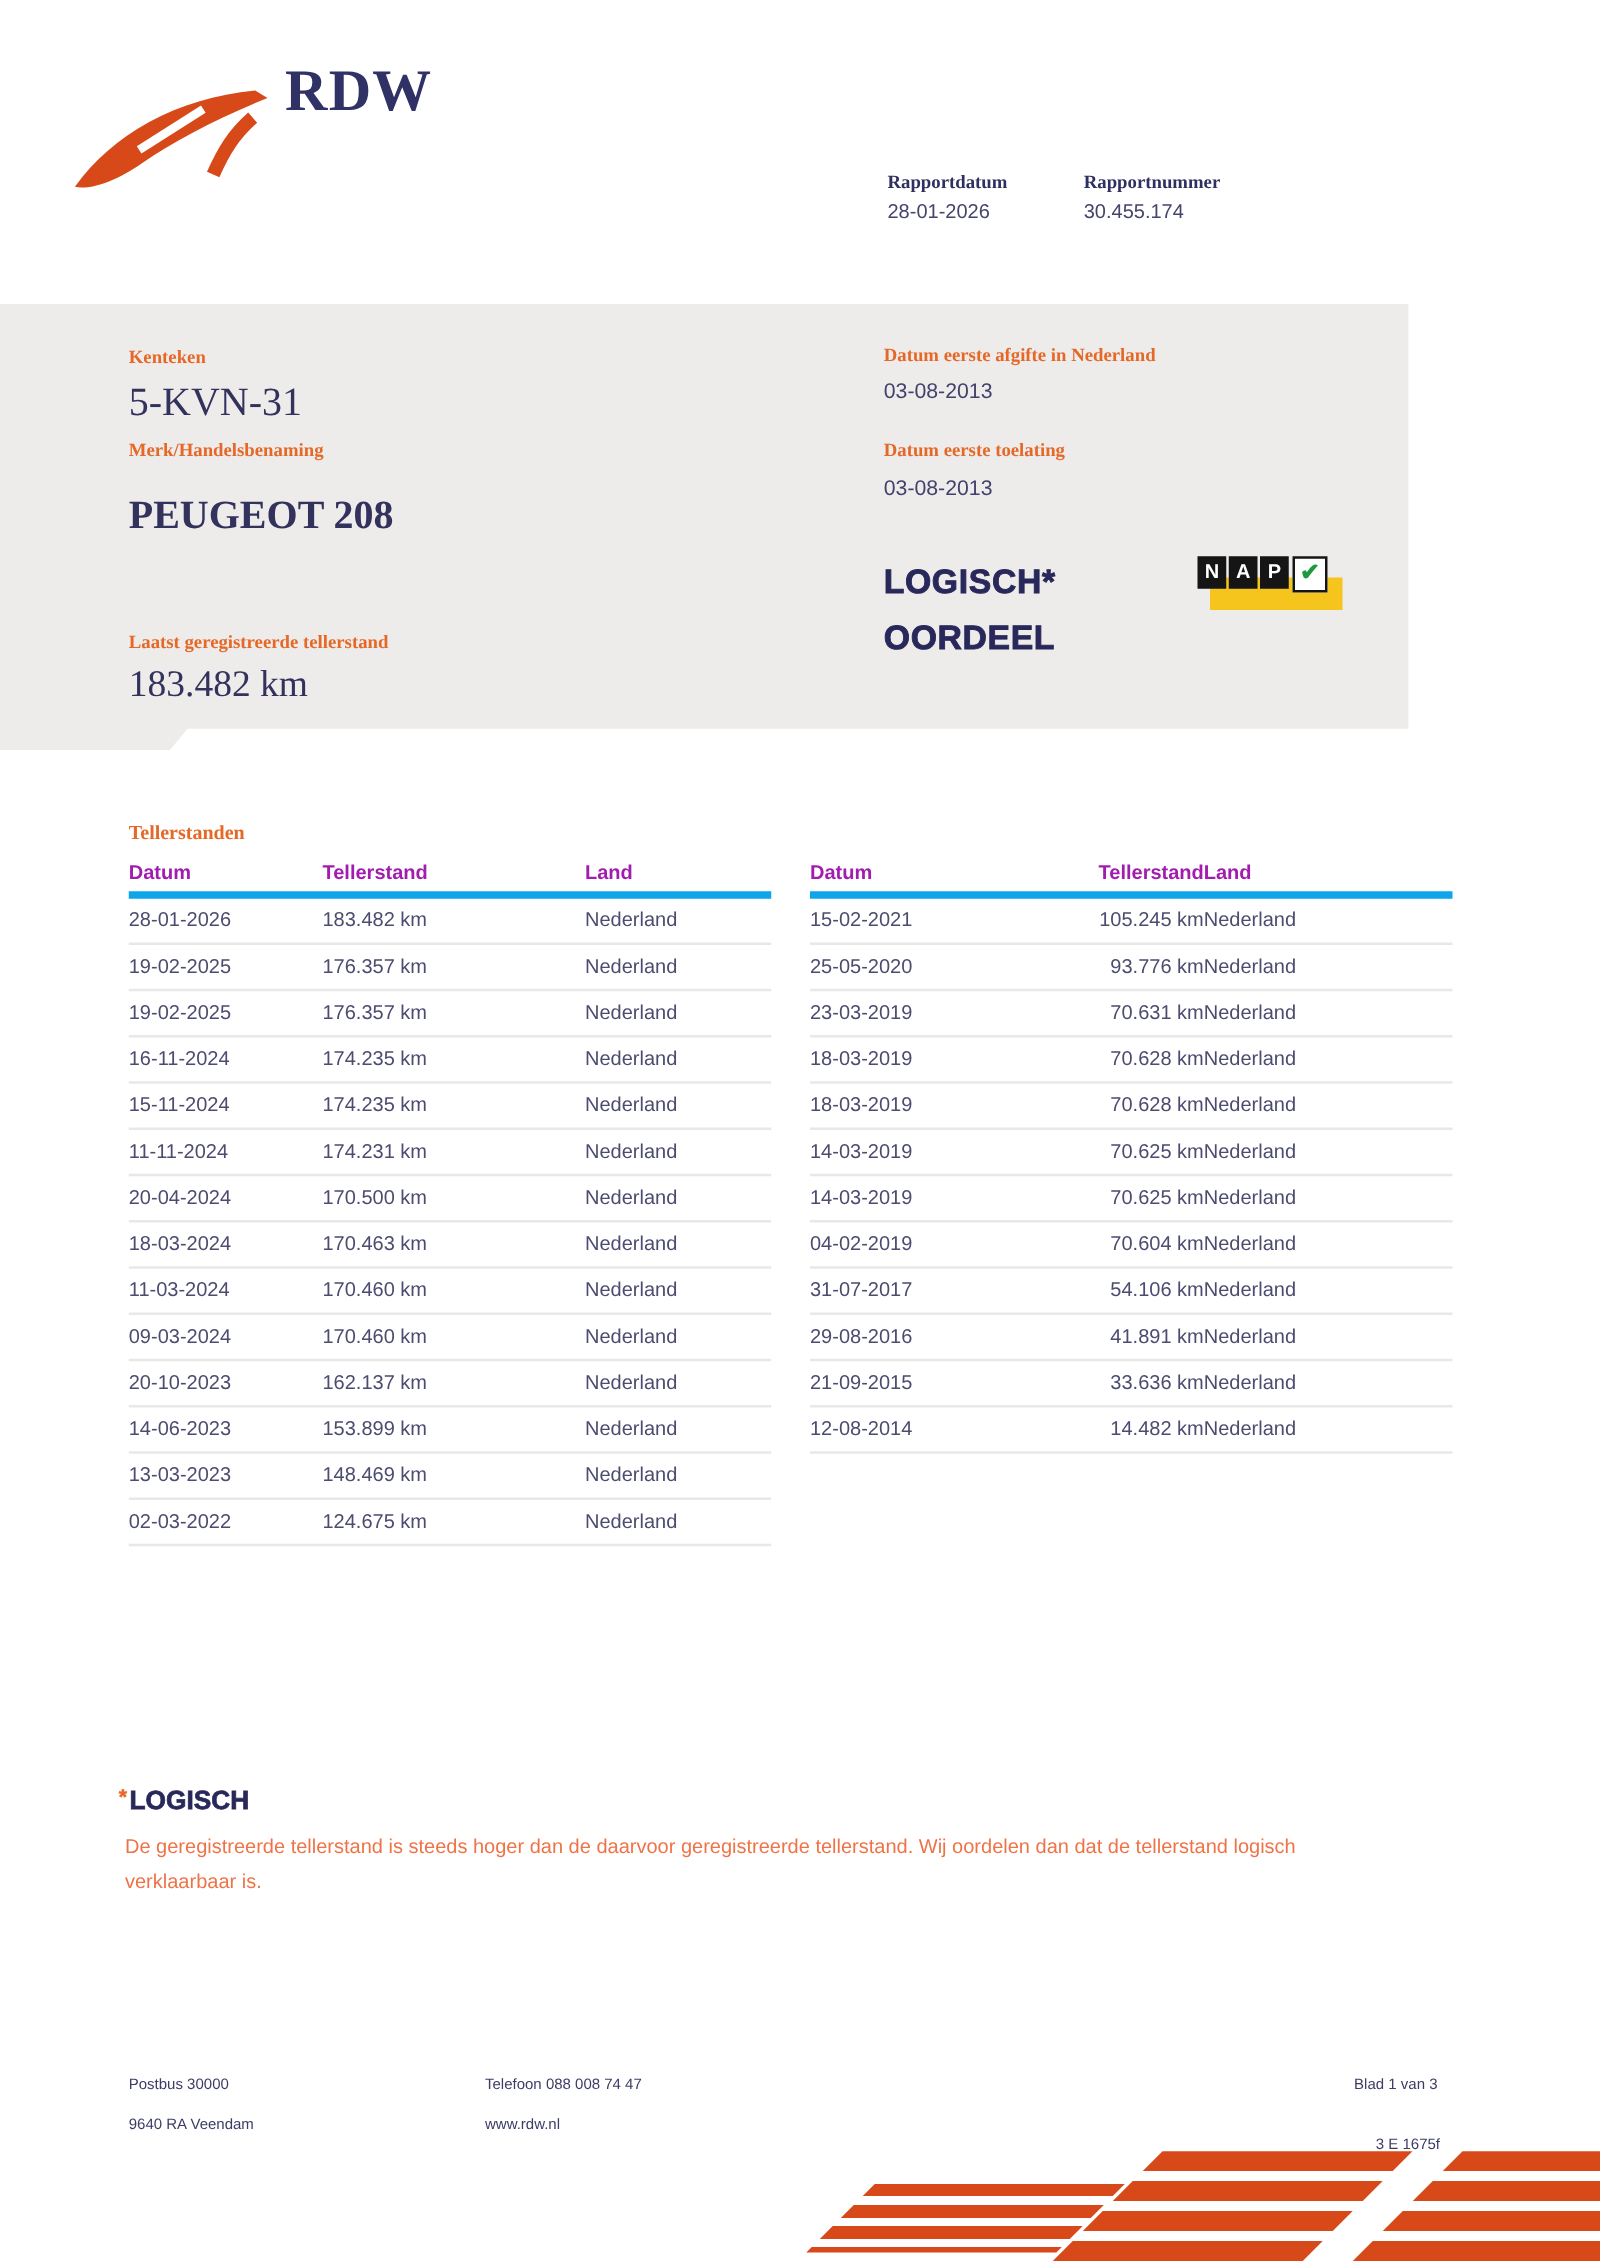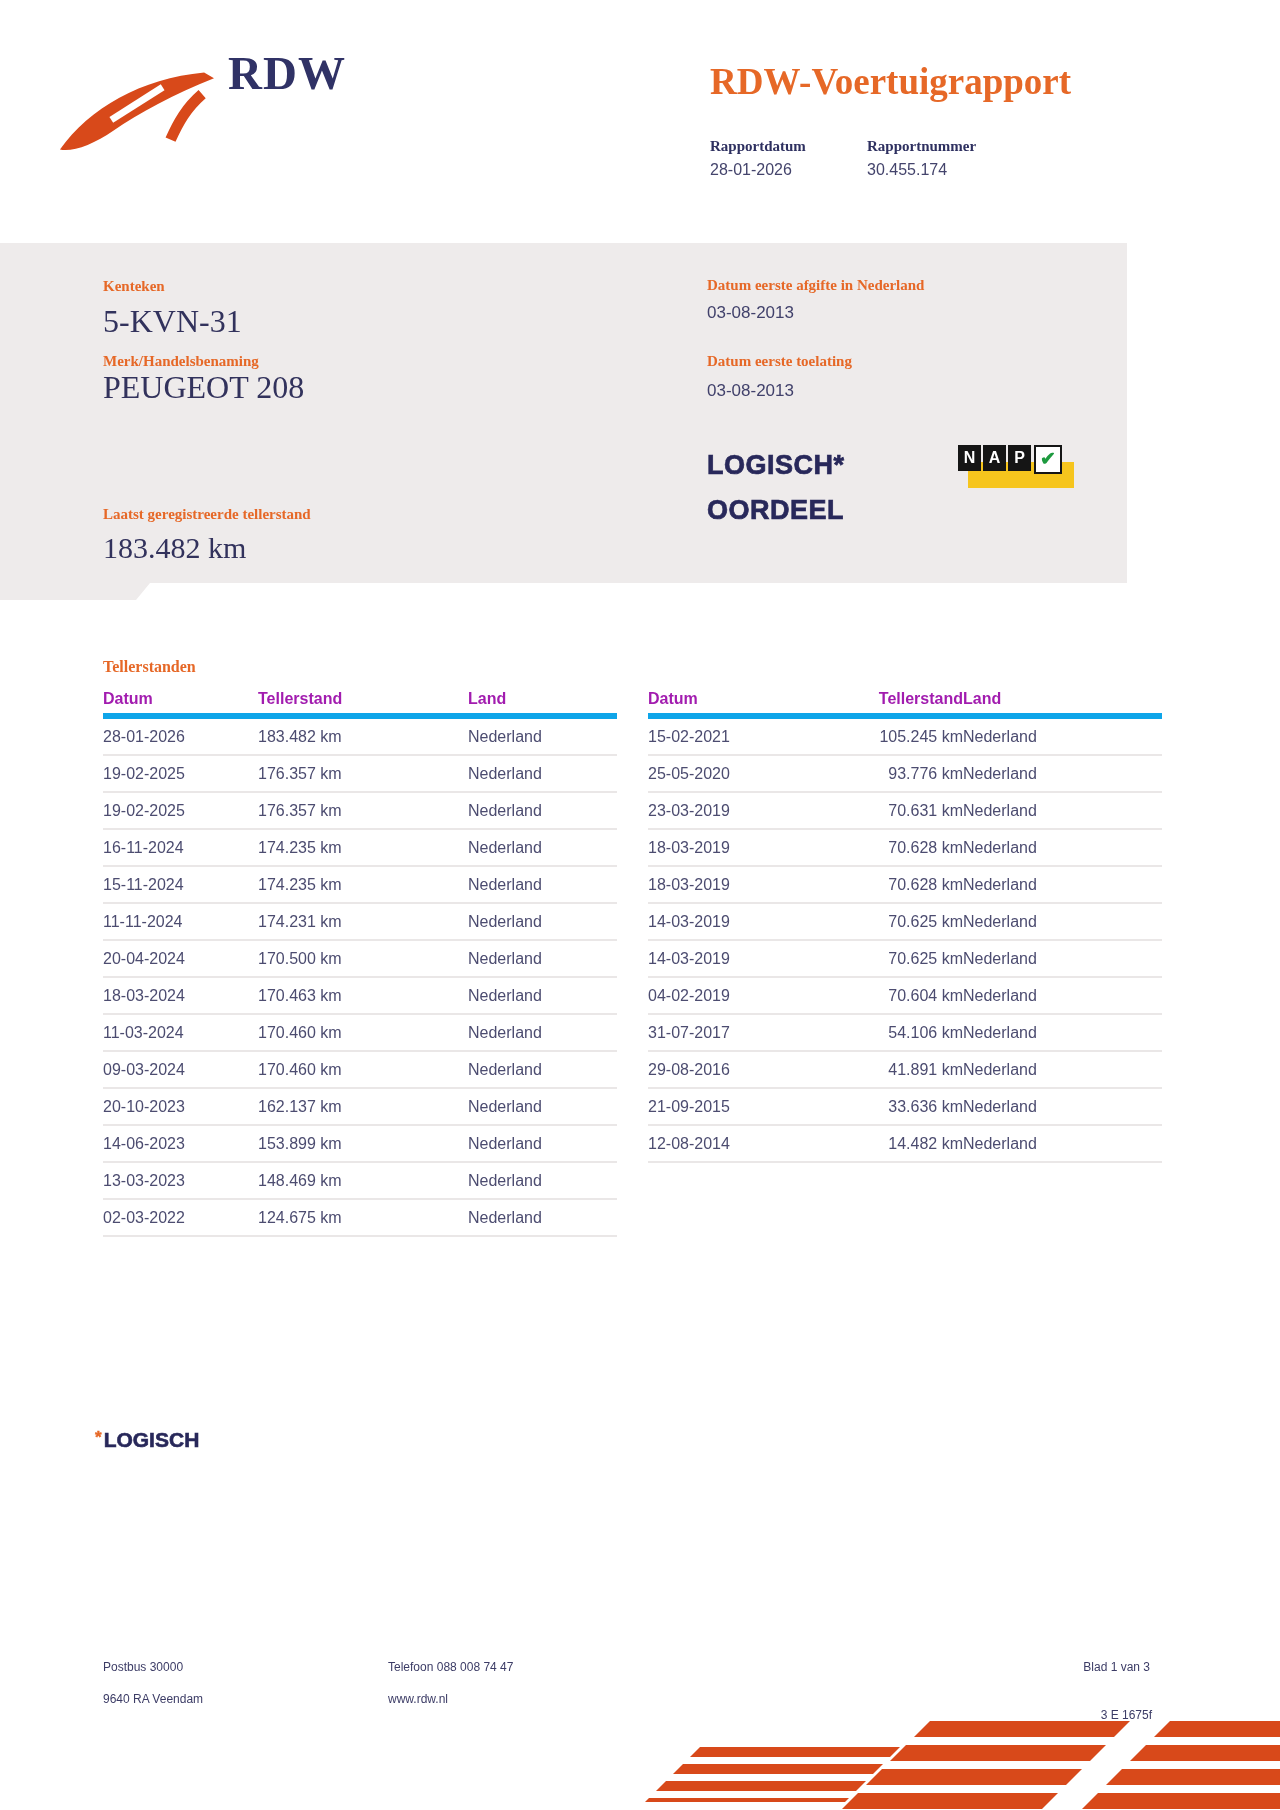--- a/index.html
+++ b/index.html
@@ -80,32 +80,31 @@
 <div id="page">
 
   <svg class="brand-logo" viewBox="0 0 160 110" xmlns="http://www.w3.org/2000/svg">
     <path d="M4 98 C 34 56 86 26 150 20 L 160 26 C 120 42 84 61 58 79 C 38 93 16 101 4 98 Z" fill="#d8491a"></path>
     <path d="M56 68 L108 35" stroke="#ffffff" stroke-width="7"></path>
     <path d="M76 76 L120 47" stroke="#ffffff" stroke-width="5"></path>
     <path d="M116 88 C 124 70 132 56 148 42" stroke="#d8491a" stroke-width="11" fill="none"></path>
   </svg>
   <div class="brand-word">RDW</div>
 
-  <div class="doc-title">RDW-Voertuigrapport</div>
   <div class="meta-label m1">Rapportdatum</div>
   <div class="meta-label m2">Rapportnummer</div>
   <div class="meta-value m1">28-01-2026</div>
   <div class="meta-value m2">30.455.174</div>
 
   <div class="panel">
     <div class="lbl" style="left:103px;top:35px;">Kenteken</div>
     <div class="big-serif" style="left:103px;top:62px;">5-KVN-31</div>
 
     <div class="lbl" style="left:103px;top:110px;">Merk/Handelsbenaming</div>
-    <div class="big-serif" style="left:103px;top:128px;">PEUGEOT 208</div>
+    <div class="big-serif" style="left:103px;top:152px;font-weight:bold;">PEUGEOT 208</div>
 
     <div class="lbl" style="left:103px;top:263px;">Laatst geregistreerde tellerstand</div>
     <div class="big-serif" style="left:103px;top:290px;font-size:30px;">183.482 km</div>
 
     <div class="lbl" style="left:707px;top:34px;">Datum eerste afgifte in Nederland</div>
     <div class="mid-sans" style="left:707px;top:60px;">03-08-2013</div>
 
     <div class="lbl" style="left:707px;top:110px;">Datum eerste toelating</div>
     <div class="mid-sans" style="left:707px;top:138px;">03-08-2013</div>
 
@@ -269,20 +268,21 @@
       <span class="c-date">12-08-2014</span>
       <span class="c-value">14.482 km</span>
       <span class="c-land">Nederland</span>
     </div>
       </div>
   </div>
 
   <div class="footnote-title">
     <span class="ast">*</span><span>LOGISCH</span>
   </div>
+  <div class="footnote-text">De geregistreerde tellerstand is steeds hoger dan de daarvoor geregistreerde tellerstand. Wij oordelen dan dat de tellerstand logisch verklaarbaar is.</div>
 
   <div class="foot f-l1">Postbus 30000</div>
   <div class="foot f-l2">9640 RA Veendam</div>
   <div class="foot f-m1">Telefoon 088 008 74 47</div>
   <div class="foot f-m2">www.rdw.nl</div>
   <div class="foot f-r1">Blad 1 van 3</div>
   <div class="foot f-r2">3 E 1675f</div>
 
   <div class="corner-art">
     <div class="stripes sA"></div>

